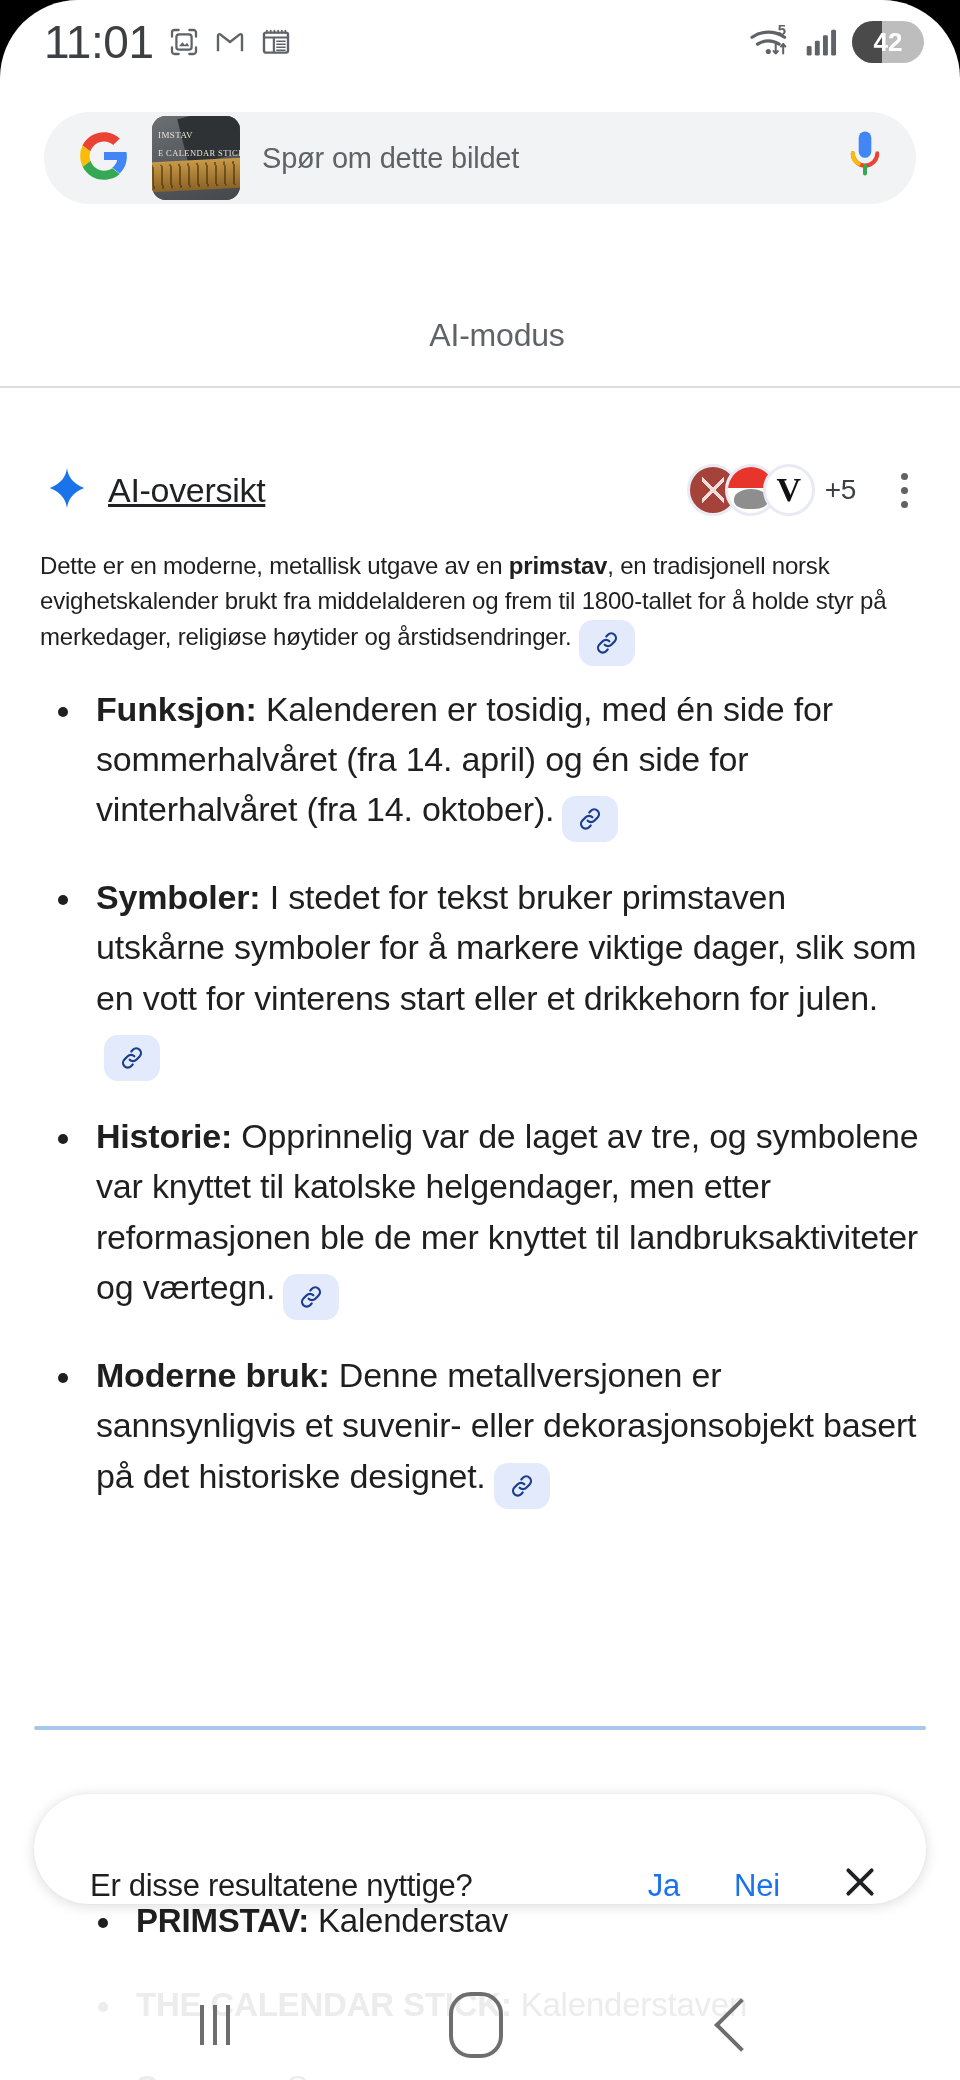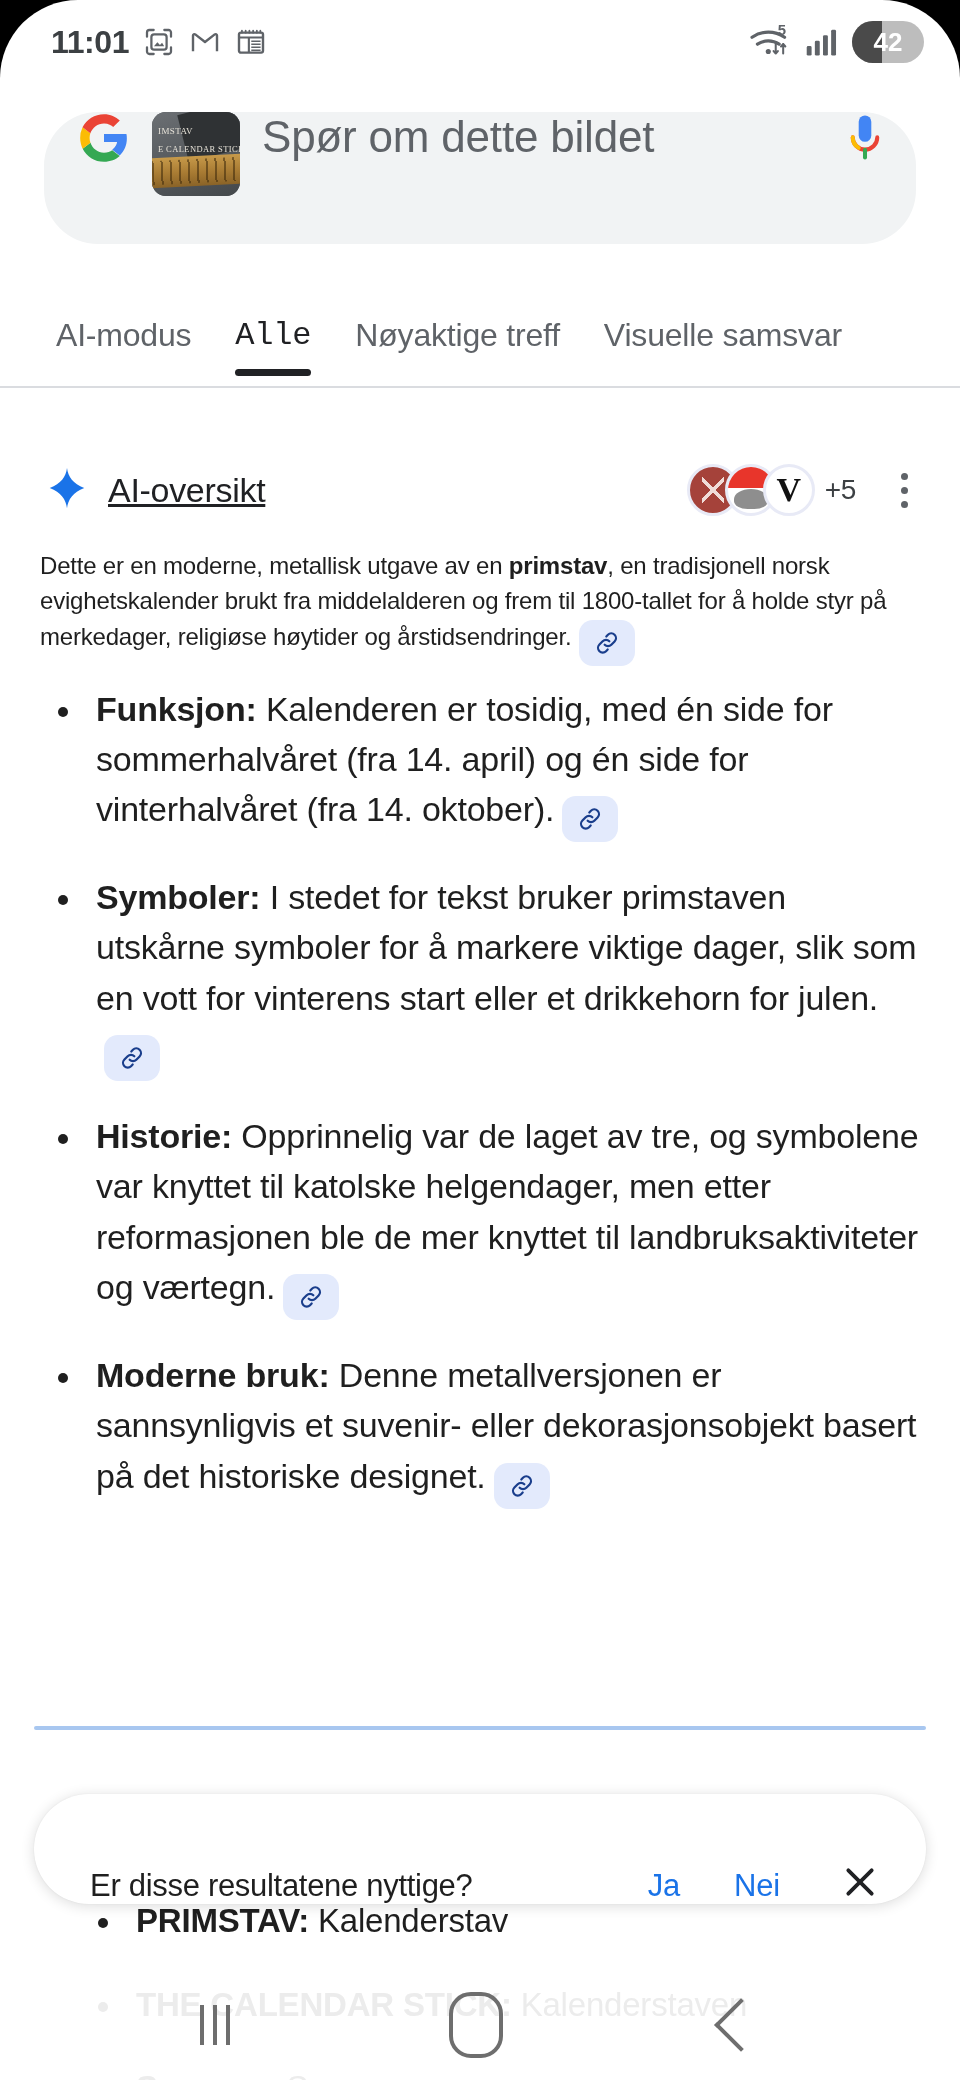--- a/index.html
+++ b/index.html
@@ -32,25 +32,24 @@
     align-items: center;
     padding: 0 36px 0 44px;
     box-sizing: border-box;
   }
   .status-left {
     display: flex;
     align-items: center;
     gap: 14px;
   }
   .clock {
-    font-size: 32px;
+    font-size: 46px;
     letter-spacing: -0.4px;
     color: #3c4043;
-    font-weight: 700;
-    margin-left: 7px;
+    font-weight: 400;
   }
   .status-icon { display: inline-flex; align-items: center; }
   .status-spacer { flex: 1; }
   .status-right {
     display: flex;
     align-items: center;
     gap: 10px;
   }
   .battery-pill {
     position: relative;
@@ -76,24 +75,25 @@
     font-weight: 700;
     letter-spacing: 0px;
   }
 
   
   .searchbar {
     position: absolute;
     top: 112px;
     left: 44px;
     right: 44px;
-    height: 132px;
+    height: 92px;
     background: #f1f3f4;
     border-radius: 54px;
     display: flex;
+    align-items: center;
     padding: 0 30px 0 34px;
     box-sizing: border-box;
     gap: 22px;
   }
   .g-logo { flex: 0 0 auto; }
   .thumb {
     flex: 0 0 auto;
     width: 88px;
     height: 84px;
     border-radius: 14px;
@@ -134,41 +134,42 @@
     transform: rotate(-3deg);
   }
   .thumb .stick::after {
     content: "";
     position: absolute; inset: 3px 4px;
     background:
       repeating-linear-gradient(90deg, rgba(60,40,10,.55) 0 2px, rgba(0,0,0,0) 2px 9px);
   }
   .search-text {
     flex: 1;
-    font-size: 44px;
+    font-size: 29px;
     color: #5f6368;
     letter-spacing: -0.2px;
     white-space: nowrap;
     overflow: hidden;
   }
   .mic { flex: 0 0 auto; }
 
   
   .tabs {
     position: absolute;
     top: 286px;
     left: 0; right: 0;
     height: 98px;
     display: flex;
     align-items: center;
     gap: 0;
     padding-left: 34px;
     box-sizing: border-box;
     overflow: hidden;
     white-space: nowrap;
+    flex-direction: column;
   }
   .tab {
     position: relative;
     font-size: 32px;
     color: #5f6368;
     padding: 0 22px;
     height: 98px;
     display: flex;
     align-items: center;
     letter-spacing: -0.2px;

